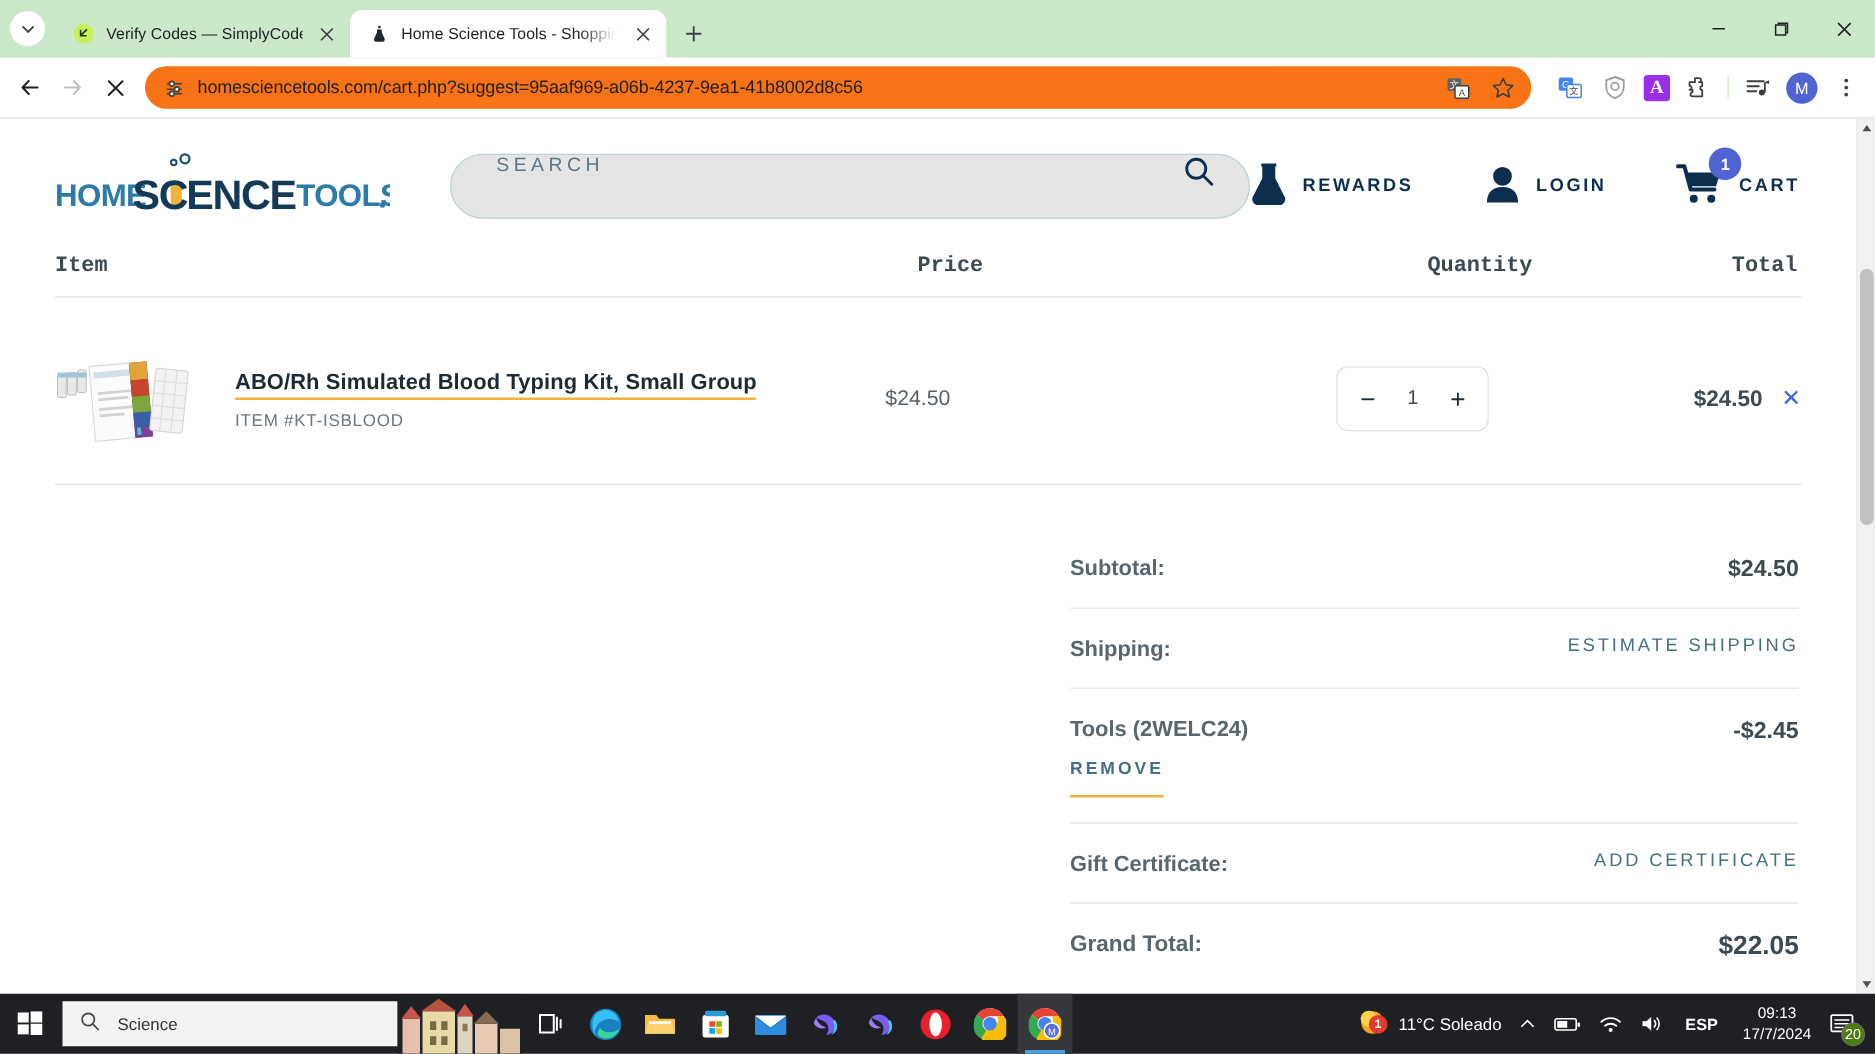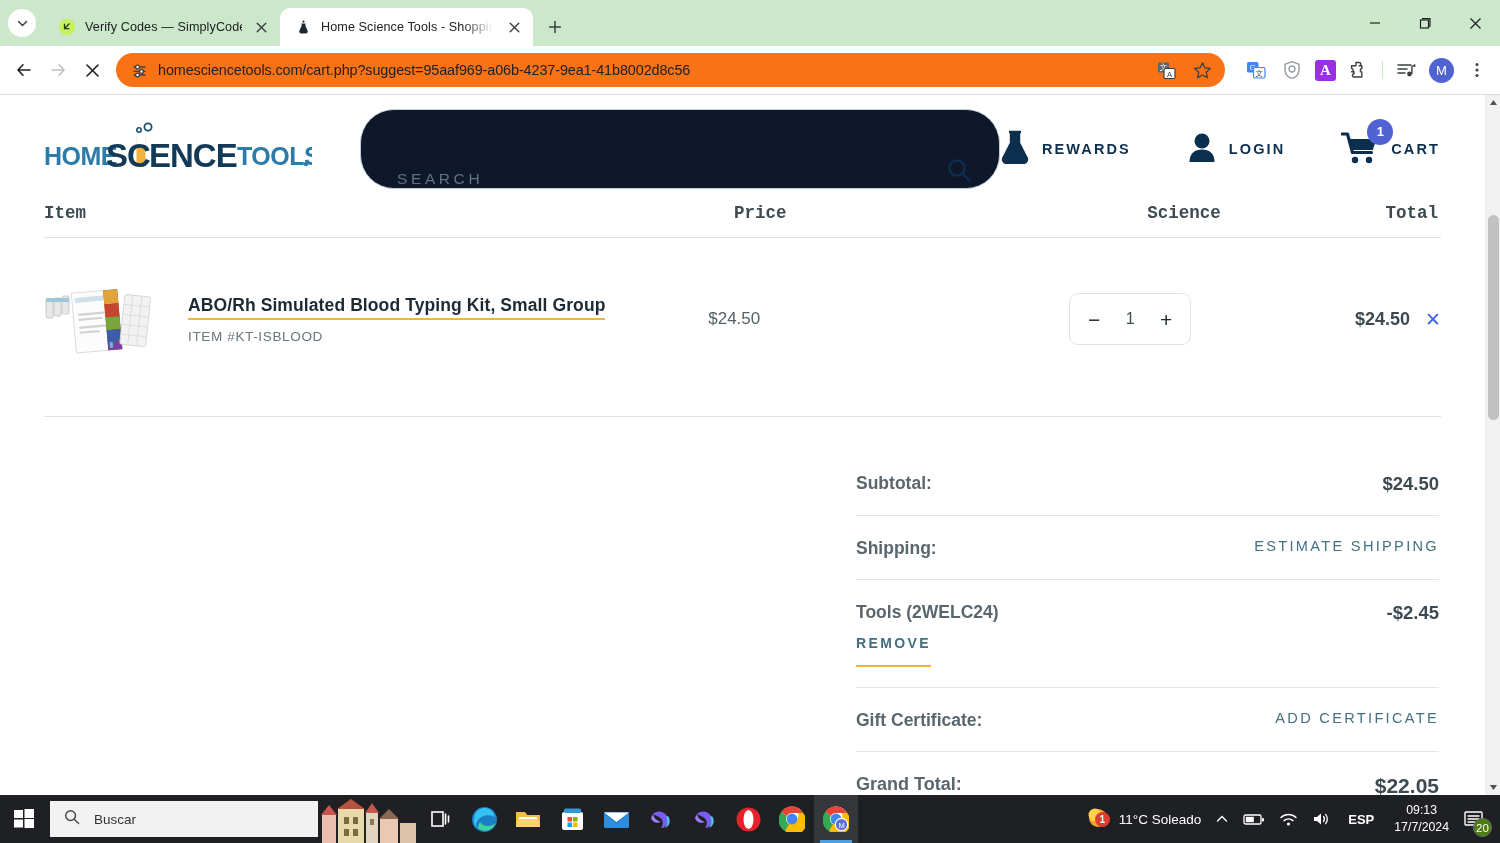--- a/index.html
+++ b/index.html
@@ -98,23 +98,23 @@
 
   
   .site-header {
     height: 108px; display: flex; align-items: center; padding: 0 44px 0 44px;
     background: #fff; position: relative;
   }
   .logo { width: 268px; flex: 0 0 268px; }
   .logo svg { display: block; }
 
   .searchwrap {
-    flex: 0 0 640px; margin-left: 48px; height: 80px;
-    border: 1.5px solid #bcd2d8; border-radius: 34px; display: flex; align-items: flex-end;
-    padding: 0 26px 0 36px; background: #0f172a;
+    flex: 0 0 640px; margin-left: 48px; height: 52px;
+    border: 1.5px solid #bcd2d8; border-radius: 34px; display: flex; align-items: flex-start;
+    padding: 0 26px 0 36px; background: #e5e5e5;
   }
   .search-ph {
     flex: 1 1 auto; font-size: 15.5px; letter-spacing: 3.6px; color: #5b7585; font-weight: 500;
   }
 
   .header-links { margin-left: auto; display: flex; align-items: center; gap: 56px; padding-right: 6px;}
   .hlink { display: flex; align-items: center; gap: 12px; }
   .hlink-label {
     font-size: 14.5px; font-weight: 700; letter-spacing: 2.1px; color: #0d2f4f;
   }
@@ -130,21 +130,21 @@
   .cart-head {
     display: flex; align-items: flex-end; padding-bottom: 14px;
     border-bottom: 1px solid #e2e2e2; font-size: 17.5px; font-weight: 700; color: #3d4a52; font-family: Liberation Mono, monospace;
   }
   .col-item { flex: 0 0 690px; }
   .col-price { flex: 0 0 300px; }
   .col-qty { flex: 0 0 300px; text-align: center; }
   .col-total { flex: 1 1 auto; text-align: right; padding-right: 3px;}
 
   .cart-row {
-    display: flex; align-items: center; padding: 40px 0 56px 0;
+    display: flex; align-items: center; padding: 40px 0 27px 0;
     border-bottom: 1px solid #e2e2e2;
     justify-content: space-between;
   }
   .thumb { width: 112px; height: 82px; flex: 0 0 112px; margin-right: 32px; position: relative;}
   .thumb svg { display: block; }
   .prod-info { flex: 1 1 auto; }
   .prod-title {
     font-size: 17.5px; font-weight: 700; color: #1d2a33; letter-spacing: .1px;
     border-bottom: 2.5px solid #f0b43c; display: inline-block; padding-bottom: 2px;
   }
@@ -455,21 +455,21 @@
             <span class="cart-badge">1</span>
             <span class="hlink-label">CART</span>
           </div>
         </div>
       </div>
 
       <div class="cart-area">
         <div class="cart-head">
           <div class="col-item">Item</div>
           <div class="col-price">Price</div>
-          <div class="col-qty">Science</div>
+          <div class="col-qty">Quantity</div>
           <div class="col-total">Total</div>
         </div>
 
         <div class="cart-row">
           <div class="thumb">
             <svg width="112" height="82" viewBox="0 0 112 82">
               <g fill="#e8e8e8" stroke="#bfbfbf" stroke-width=".8">
                 <rect x="2" y="22" width="7" height="18" rx="1.5"></rect>
                 <rect x="10" y="20" width="7" height="18" rx="1.5"></rect>
                 <rect x="18" y="18" width="7" height="18" rx="1.5"></rect>
@@ -571,21 +571,21 @@
         <rect x="10.5" y="10" width="9.5" height="9" fill="#fff"></rect>
       </svg>
   </div>
   <div class="tb-search">
     <span>
       <svg width="16" height="16" viewBox="0 0 16 16">
           <circle cx="6.6" cy="6.6" r="4.9" fill="none" stroke="#444" stroke-width="1.4"></circle>
           <path d="M10.3 10.3 L14.6 14.6" stroke="#444" stroke-width="1.4" stroke-linecap="round"></path>
         </svg>
     </span>
-    <span class="tb-search-text">Buscar</span>
+    <span class="tb-search-text">Science</span>
   </div>
 
   <div class="tb-app" style="width:100px;">
     <svg width="100" height="48" viewBox="0 0 100 48">
       <rect x="0" y="0" width="100" height="48" fill="#1f2023"></rect>
       <path d="M4 48 V20 h14 V48 Z" fill="#e8bfae"></path>
       <path d="M11 10 L19 20 H3 Z" fill="#c6564b"></path>
       <rect x="20" y="14" width="26" height="34" fill="#e8d9a8"></rect>
       <path d="M19 14 L33 4 L47 14 Z" fill="#b9513f"></path>
       <rect x="26" y="22" width="5" height="7" fill="#7a6a44"></rect>

